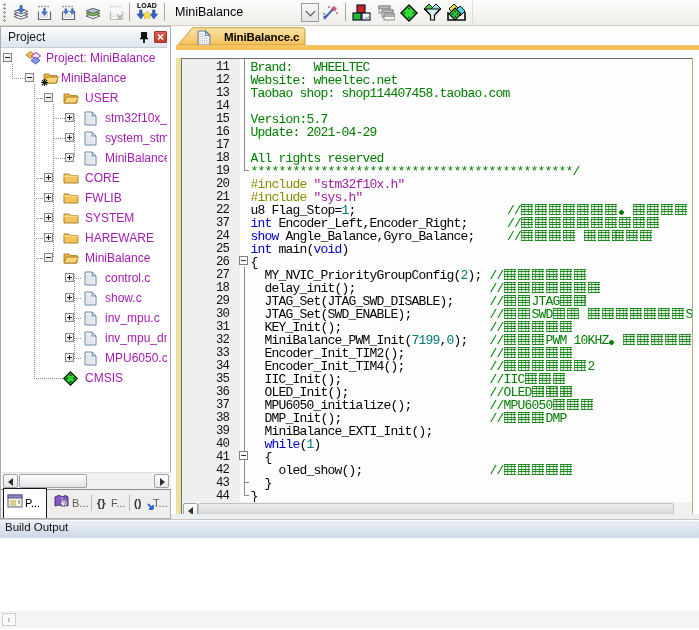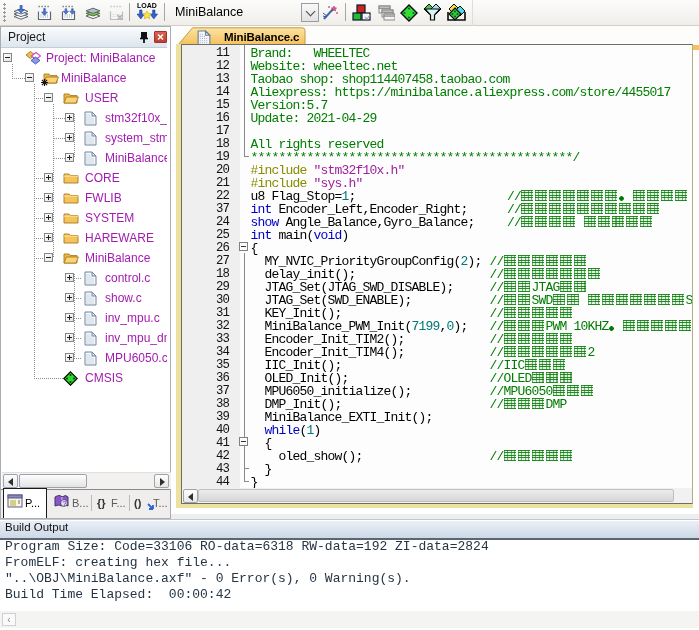--- a/index.html
+++ b/index.html
@@ -53,21 +53,21 @@
 .ptab{position:absolute;top:0;height:28px;font-size:11px;color:#5c5c5c;line-height:26px}
 .ptsep{position:absolute;top:5px;width:1px;height:16px;background:#b9b9b9}
 #ptab-active{position:absolute;left:2px;top:-2px;width:44px;height:30px;background:#fff;
   border:1px solid #1a1a1a;border-bottom:none;color:#000}
 
 #ed{position:absolute;left:176px;top:26px;width:523px;height:488px}
 #edtabbar{position:absolute;left:0;top:0;width:523px;height:19px;background:#fdfdfc}
 #edtabtxt{position:absolute;left:48px;top:4.5px;font-size:11.5px;font-weight:bold;color:#000;letter-spacing:-0.1px;
   white-space:nowrap}
 #edband{position:absolute;left:0;top:19px;width:523px;height:5px;background:#f5c25b}
-#edframe{position:absolute;left:0;top:18px;width:517px;height:464px;background:#ece19f;
+#edframe{position:absolute;left:0;top:32px;width:517px;height:464px;background:#ece19f;
   }
 #edinner{position:absolute;left:5px;top:0px;width:512px;height:460px;background:#fdfdfd;
   border:1px solid #6e6e68;border-right:1px solid #b5ad7e;overflow:hidden}
 #gutter{position:absolute;left:0;top:0;width:58px;height:443px;background:#efefef}
 #foldm{position:absolute;left:58px;top:0;width:10px;height:443px;background:#fdfdfd}
 .lnum{position:absolute;width:47px;text-align:right;color:#111}
 .cline{position:absolute;white-space:pre}
 .fv{position:absolute;width:1px;background:#8a8a8a}
 .fh{position:absolute;height:1px;background:#8a8a8a}
 .fbox{position:absolute;width:9px;height:9px;background:#fcfcfc;border:1px solid #808080}
@@ -435,21 +435,20 @@
 <div class="fv" style="left:61.8px;top:0;height:111.2px"></div>
         <div class="fh" style="left:61.8px;top:111.2px;width:5px"></div>
         <div class="fbox" style="left:57.3px;top:196.7px"></div>
         <div class="fv" style="left:61.8px;top:207.7px;height:228.5px"></div>
         <div class="fbox" style="left:57.3px;top:391.7px"></div>
         <div class="fh" style="left:61.8px;top:423.2px;width:5px"></div>
         <div class="fh" style="left:61.8px;top:436.2px;width:5px"></div>
 <div class="cline mono" style="left:68.5px;top:0.7px"><span class="c">Brand:&nbsp;&nbsp;&nbsp;WHEELTEC</span></div>
         <div class="cline mono" style="left:68.5px;top:13.7px"><span class="c">Website:&nbsp;wheeltec.net</span></div>
         <div class="cline mono" style="left:68.5px;top:26.7px"><span class="c">Taobao&nbsp;shop:&nbsp;shop114407458.taobao.com</span></div>
-        <div class="cline mono" style="left:68.5px;top:39.7px"><span class="c">Aliexpress:&nbsp;https://minibalance.aliexpress.com/store/4455017</span></div>
         <div class="cline mono" style="left:68.5px;top:52.7px"><span class="c">Version:5.7</span></div>
         <div class="cline mono" style="left:68.5px;top:65.7px"><span class="c">Update:&nbsp;2021-04-29</span></div>
         <div class="cline mono" style="left:68.5px;top:91.7px"><span class="c">All&nbsp;rights&nbsp;reserved</span></div>
         <div class="cline mono" style="left:68.5px;top:104.7px"><span class="c">**********************************************/</span></div>
         <div class="cline mono" style="left:68.5px;top:117.7px"><span class="p">#include</span><span class="t">&nbsp;</span><span class="s">"stm32f10x.h"</span></div>
         <div class="cline mono" style="left:68.5px;top:130.7px"><span class="p">#include</span><span class="t">&nbsp;</span><span class="s">"sys.h"</span></div>
         <div class="cline mono" style="left:68.5px;top:143.7px"><span class="t">u8&nbsp;Flag_Stop=</span><span class="n">1</span><span class="t">;</span></div>
         <div class="cline mono c" style="left:325.0px;top:143.7px">//<i class="cj" style="width:96.5px"></i><i class="fc"></i><i class="cj" style="width:54.5px"></i></div>
         <div class="cline mono" style="left:68.5px;top:156.7px"><span class="k">int</span><span class="t">&nbsp;Encoder_Left,Encoder_Right;</span></div>
         <div class="cline mono c" style="left:325.0px;top:156.7px">//<i class="cj" style="width:138.5px"></i></div>
@@ -493,16 +492,15 @@
             <div class="arr" style="left:4px;top:3px;border:4px solid transparent;border-right:5px solid #303030;border-left:none"></div>
           </div>
 <div id="ethumb"></div>
 </div>
 </div>
 </div>
 </div>
 <div class="abs" style="left:171px;top:514px;width:528px;height:5px;background:#eceff2"></div>
 <div id="bo">
 <div id="botitle">Build Output</div>
-<div id="botext"><div class="boline" style="top:-1px">Program Size: Code=33106 RO-data=6318 RW-data=192 ZI-data=2824</div><div class="boline" style="top:15px">FromELF: creating hex file...</div><div class="boline" style="top:31px">"..\OBJ\MiniBalance.axf" - 0 Error(s), 0 Warning(s).</div><div class="boline" style="top:47px">Build Time Elapsed:  00:00:42</div></div>
 <div id="bohs">
       <div style="position:absolute;left:2px;top:2px;width:14px;height:13px;background:#fafafa;border:1px solid #d0d0d0;color:#8a8a8a;font-size:10px;line-height:12px;text-align:center">‹</div>
     </div>
 </div>
 </body></html>

